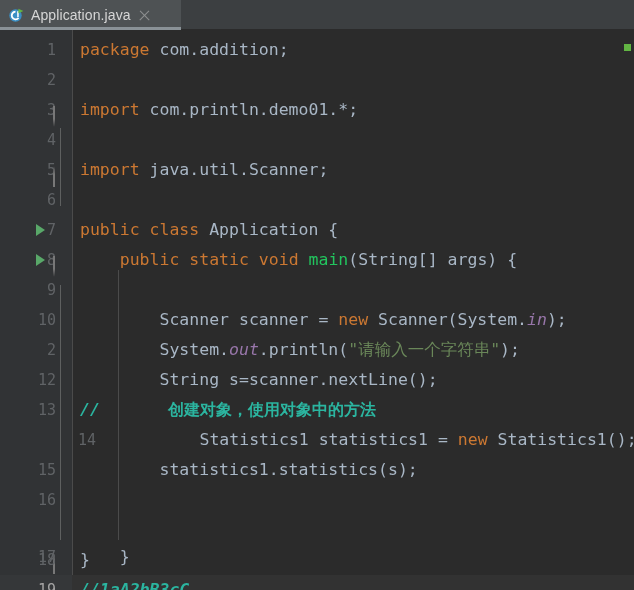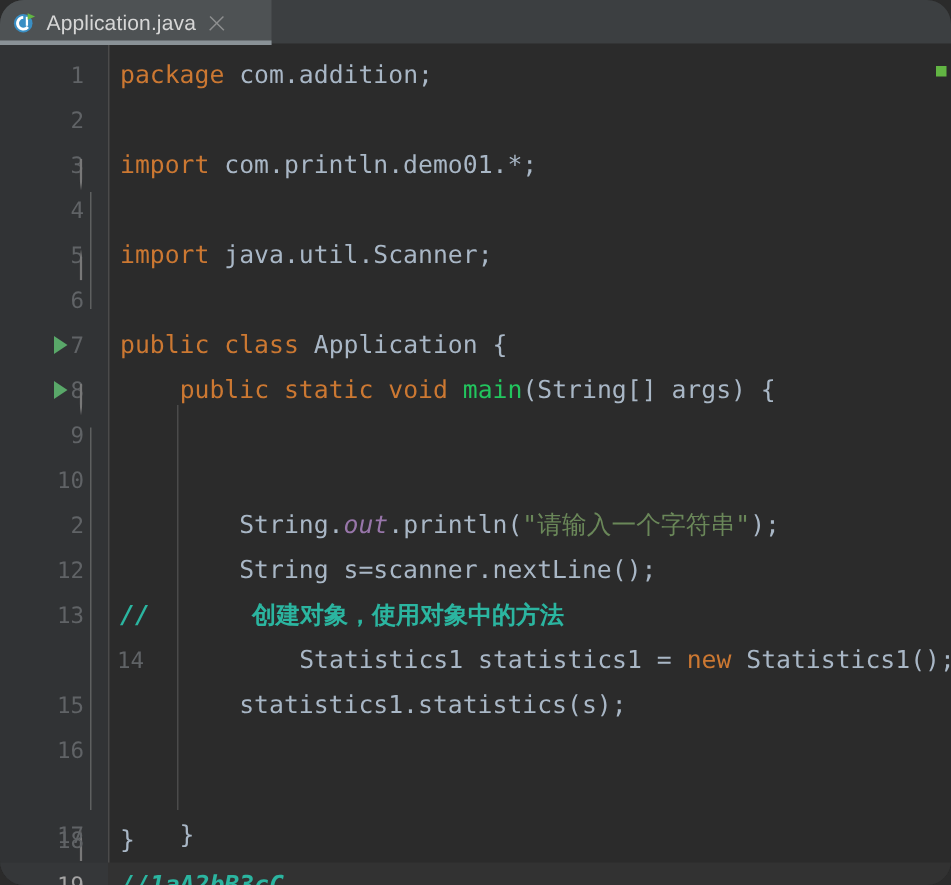--- a/index.html
+++ b/index.html
@@ -7,21 +7,20 @@
     padding: 0;
     background: #2b2b2b;
   }
   #app {
     position: relative;
     width: 634px;
     height: 590px;
     overflow: hidden;
     background: #2b2b2b;
     font-family: "DejaVu Sans Mono", "Liberation Mono", monospace;
-    border-radius: 16px;
     -webkit-font-smoothing: antialiased;
   }
 
   
   .tabbar {
     position: absolute;
     left: 0; top: 0;
     width: 634px;
     height: 30px;
     background: #3c3f41;
@@ -287,24 +286,25 @@
           <span class="run-icon"></span>
           <span class="fold-marker" style="top: 7px;"><span class="fm-shape fm-down"></span></span>
           <span class="code"><span class="txt">    </span><span class="kw">public</span><span class="txt"> </span><span class="kw">static</span><span class="txt"> </span><span class="kw">void</span><span class="txt"> </span><span class="meth">main</span><span class="txt">(String[] args) {</span></span>
         </div>
         <div class="row" style="top: 245px;">
           <span class="lineno">9</span>
           <span class="code"></span>
         </div>
         <div class="row" style="top: 275px;">
           <span class="lineno">10</span>
+          <span class="code"><span class="txt">        Scanner scanner = </span><span class="kw">new</span><span class="txt"> Scanner(System.</span><span class="stat">in</span><span class="txt">);</span></span>
         </div>
         <div class="row" style="top: 305px;">
           <span class="lineno">2</span>
-          <span class="code"><span class="txt">        String.</span><span class="stat">out</span><span class="txt">.println(</span><span class="str">"请输入一个字符串"</span><span class="txt">);</span></span>
+          <span class="code"><span class="txt">        System.</span><span class="stat">out</span><span class="txt">.println(</span><span class="str">"请输入一个字符串"</span><span class="txt">);</span></span>
         </div>
         <div class="row" style="top: 335px; text-decoration: underline;">
           <span class="lineno">12</span>
           <span class="code"><span class="txt">        String s=scanner.nextLine();</span></span>
         </div>
         <div class="row" style="top: 365px;">
           <span class="lineno">13</span>
           <span class="code"><span class="cmt">//</span></span>
           <span class="code cmt" style="left: 168px; font-family: &quot;DejaVu Sans&quot;, sans-serif; font-size: 16px; font-style: normal;">创建对象，使用对象中的方法</span>
         </div>

